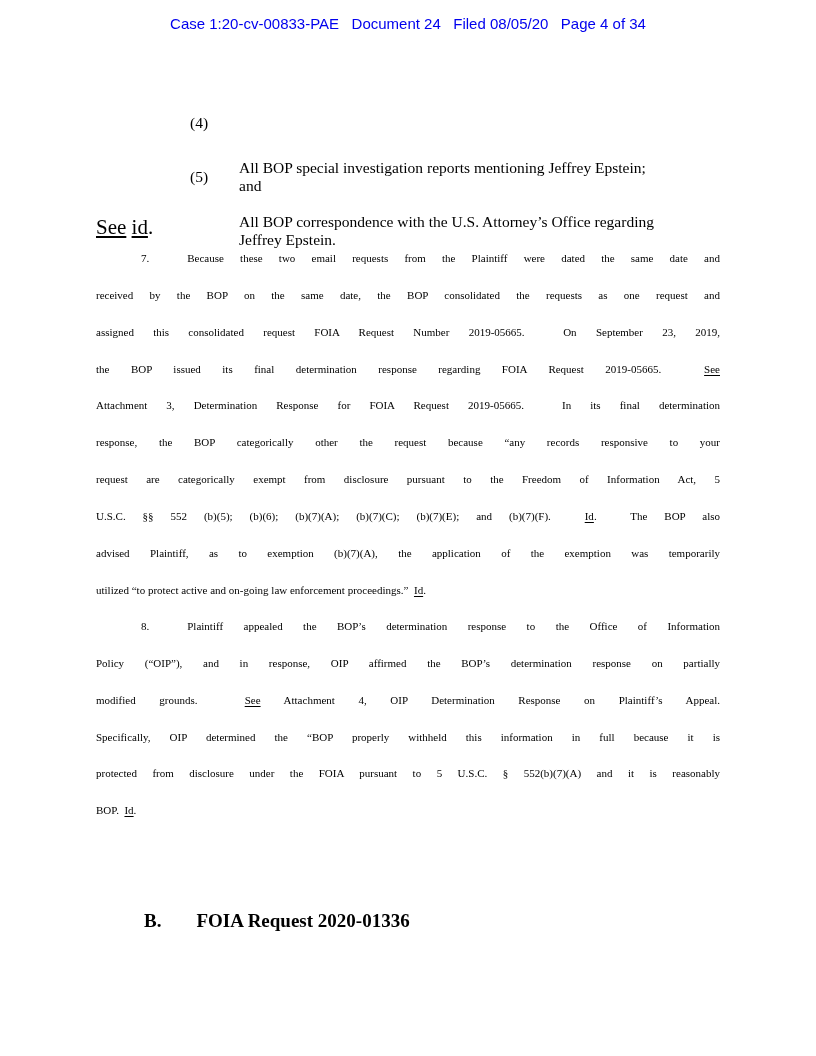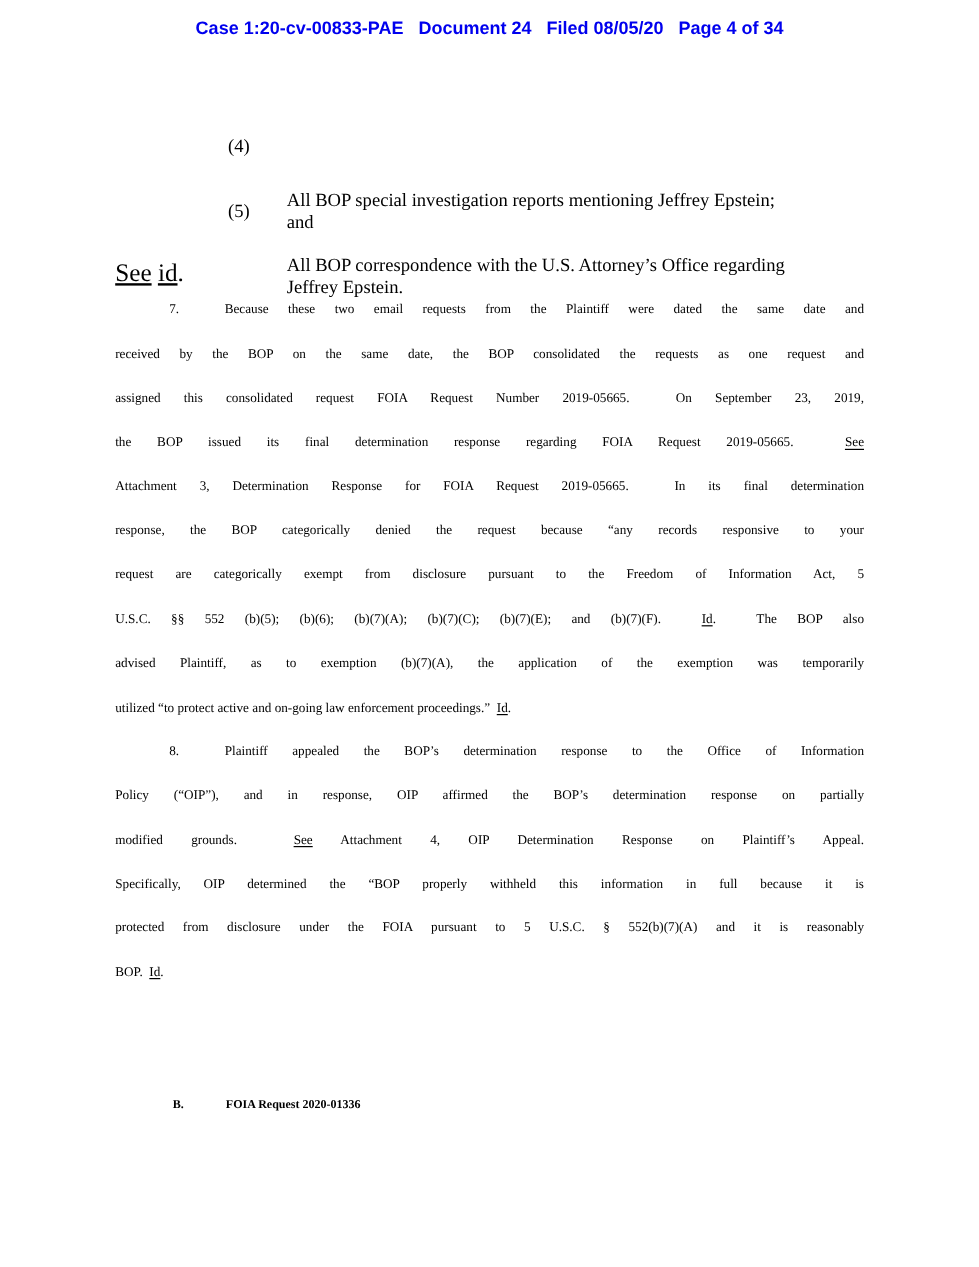--- a/index.html
+++ b/index.html
@@ -15,21 +15,20 @@
   .case-header {
     position: absolute;
     top: 15px;
     left: 0;
     right: 0;
     text-align: center;
     font-family: "Liberation Sans", "DejaVu Sans", sans-serif;
     font-size: 15px;
     white-space: pre;
     color: #0000EE; 
-    font-weight: bold;
   }
   .list-item {
     position: absolute;
     left: 190px;
     display: flex;
     font-size: 15.5px;
     line-height: 18.4px;
   }
   .li-num { width: 49px; flex: none; }
   .li-text { white-space: pre-line; margin-top: 45px; }
@@ -58,21 +57,21 @@
   .dline.just {
     text-align: justify;
     text-align-last: justify;
   }
   .sp { display: inline-block; height: 1px; }
   .u { text-decoration: underline; text-underline-offset: 2px; }
   .heading {
     position: absolute;
     left: 144px;
     top: 912px;
-    font-size: 10px;
+    font-size: 19px;
     font-weight: bold;
     line-height: 18.5px;
   }
   .hgap { display: inline-block; width: 35px; height: 1px; }
 </style>
 </head>
 <body>
 
 <div class="page">
 
@@ -93,21 +92,21 @@
   <div class="citation">
       <div class="dline"><span class="u">See</span><span> </span><span class="u">id</span><span>.</span></div>
     </div>
 
   <div class="para para7">
       <div class="dline just"><span class="sp" style="width: 45px;"></span><span>7.</span><span class="sp" style="width: 38px;"></span><span>Because these two email requests from the Plaintiff were dated the same date and</span></div>
       <div class="dline just"><span>received by the BOP on the same date, the BOP consolidated the requests as one request and</span></div>
       <div class="dline just"><span>assigned this consolidated request FOIA Request Number 2019-05665.&nbsp; On September 23, 2019,</span></div>
       <div class="dline just"><span>the BOP issued its final determination response regarding FOIA Request 2019-05665.&nbsp; </span><span class="u">See</span></div>
       <div class="dline just"><span>Attachment 3, Determination Response for FOIA Request 2019-05665.&nbsp; In its final determination</span></div>
-      <div class="dline just"><span>response, the BOP categorically denied the request because “any records responsive to your</span></div>
+      <div class="dline just"><span>response, the BOP categorically other the request because “any records responsive to your</span></div>
       <div class="dline just"><span>request are categorically exempt from disclosure pursuant to the Freedom of Information Act, 5</span></div>
       <div class="dline just"><span>U.S.C. §§ 552 (b)(5); (b)(6); (b)(7)(A); (b)(7)(C); (b)(7)(E); and (b)(7)(F).&nbsp; </span><span class="u">Id</span><span>.&nbsp; The BOP also</span></div>
       <div class="dline just"><span>advised Plaintiff, as to exemption (b)(7)(A), the application of the exemption was temporarily</span></div>
       <div class="dline"><span>utilized “to protect active and on-going law enforcement proceedings.”&nbsp; </span><span class="u">Id</span><span>.</span></div>
     </div>
 
   <div class="para para8">
       <div class="dline just"><span class="sp" style="width: 45px;"></span><span>8.</span><span class="sp" style="width: 38px;"></span><span>Plaintiff appealed the BOP’s determination response to the Office of Information</span></div>
       <div class="dline just"><span>Policy (“OIP”), and in response, OIP affirmed the BOP’s determination response on partially</span></div>
       <div class="dline just"><span>modified grounds.&nbsp; </span><span class="u">See</span><span> Attachment 4, OIP Determination Response on Plaintiff’s Appeal.</span></div>

